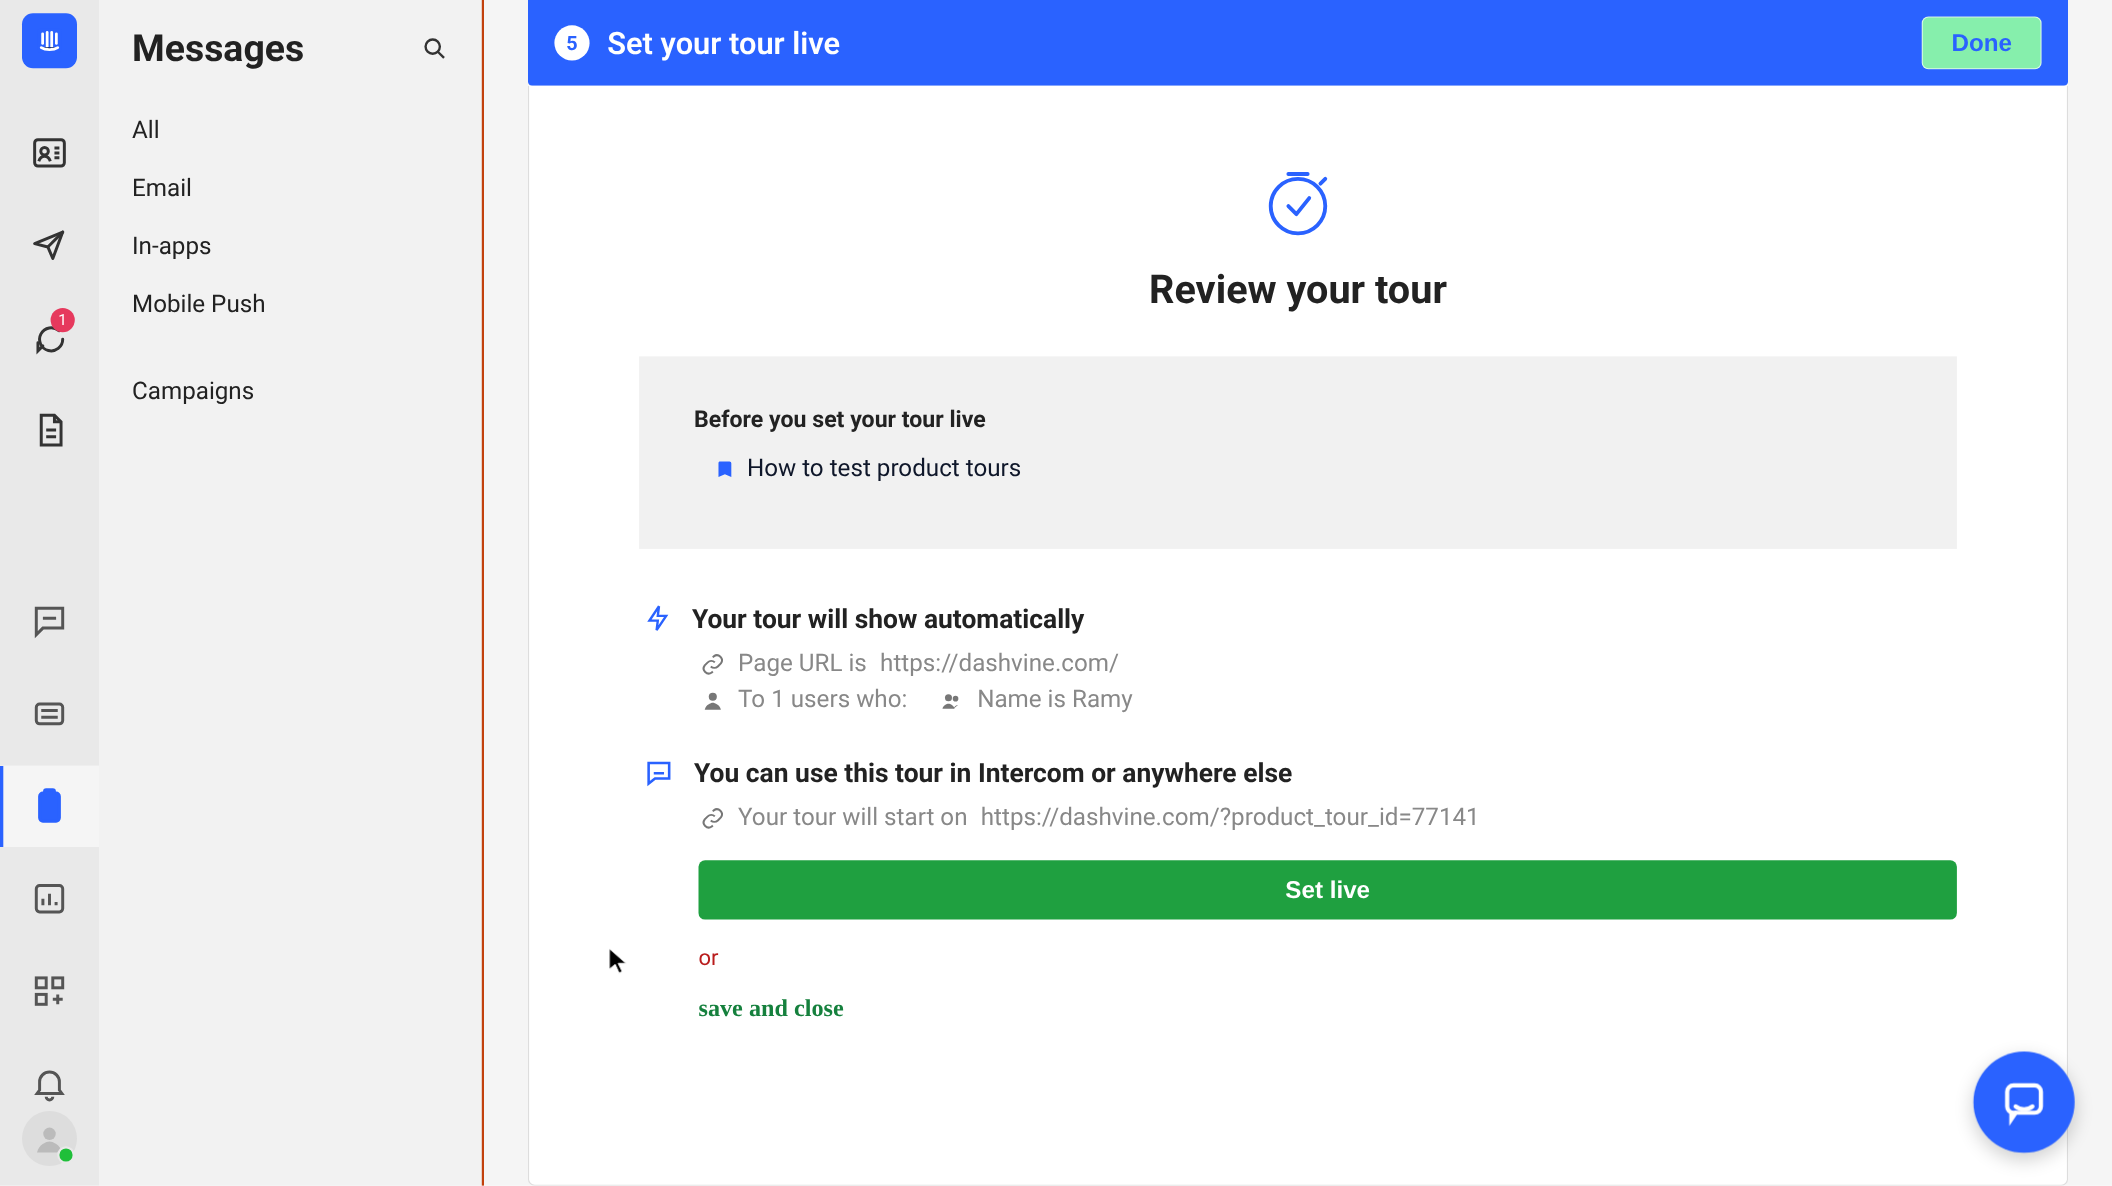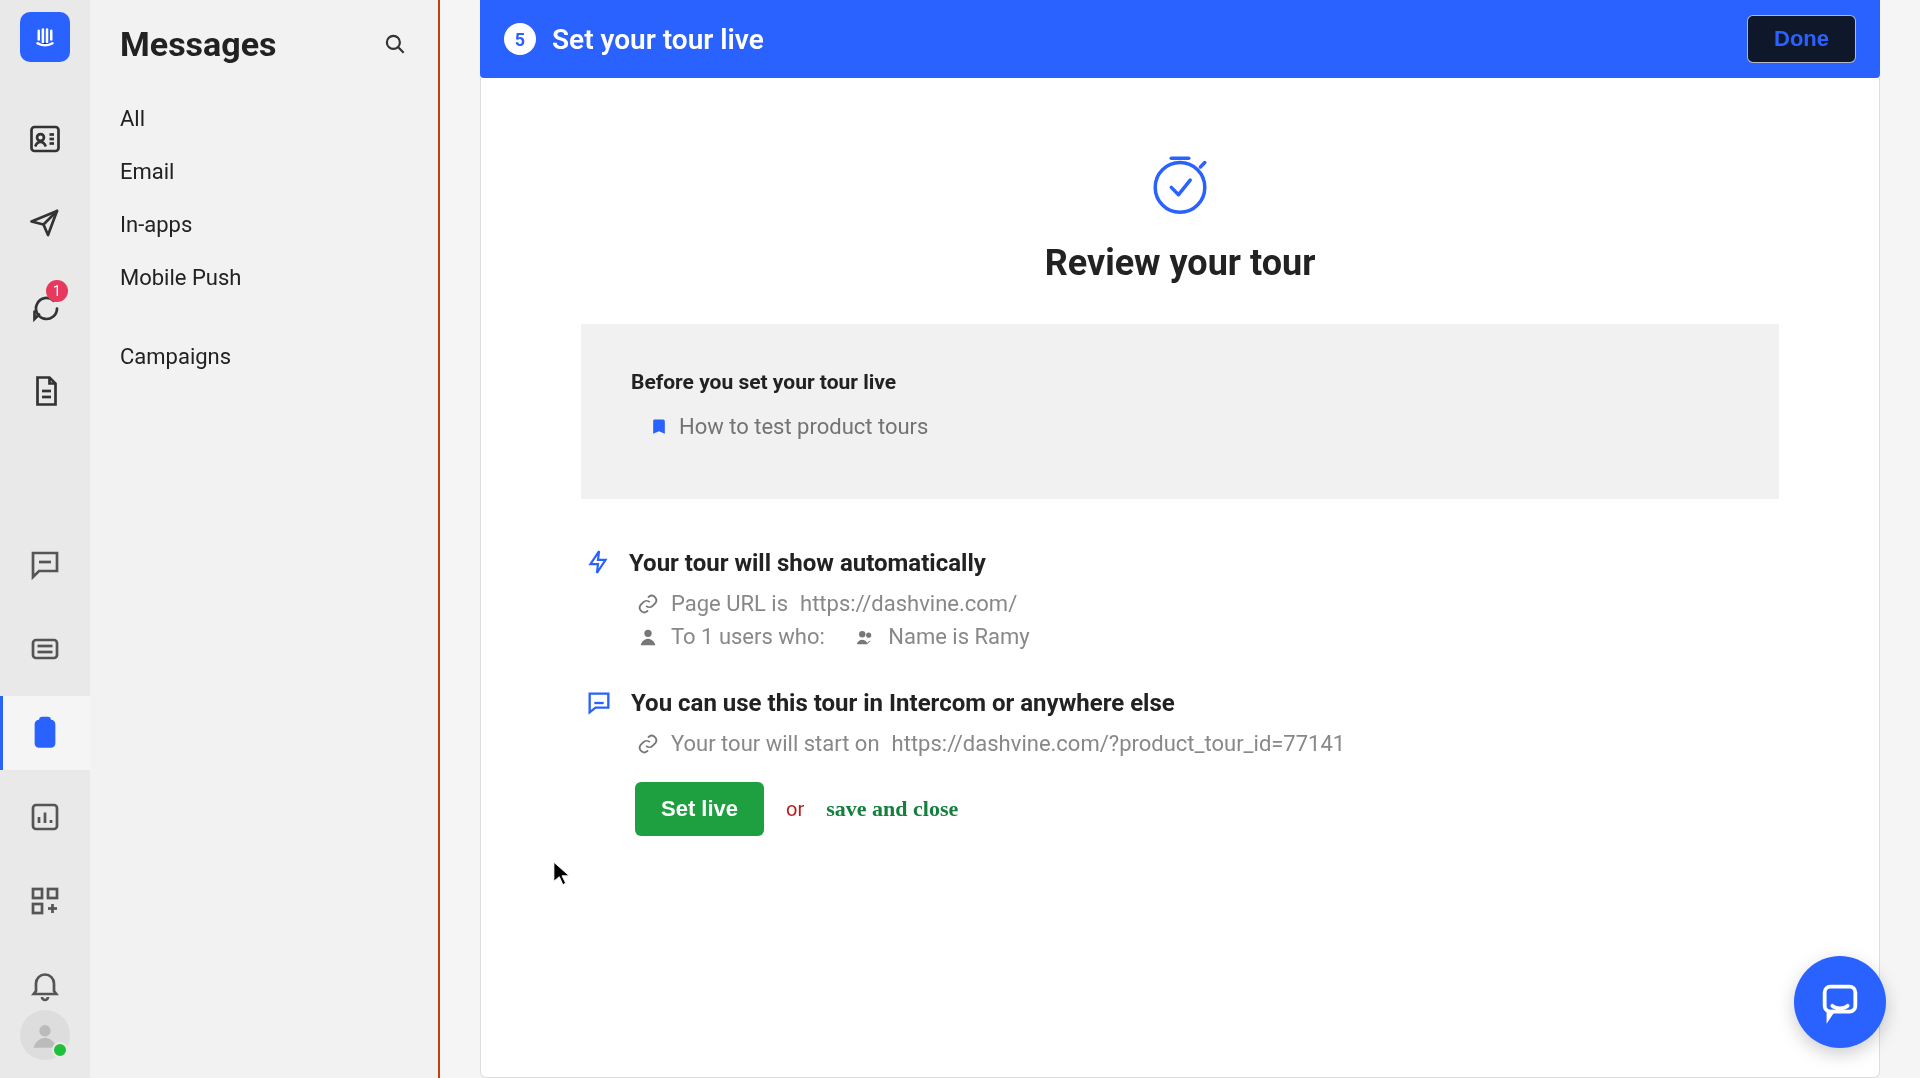--- a/index.html
+++ b/index.html
@@ -116,21 +116,21 @@
     width:32px; height:32px;
     border-radius:50%;
     background:#fff; color:#2a62ff;
     display:flex; align-items:center; justify-content:center;
     font-weight:700; font-size:18px;
   }
   .step-header h2{
     font-size:28px; font-weight:600;
   }
   .done-btn{
-    background:#0f172a;
+    background:#86efac;
     color:#2a62ff;
     border:1px solid rgba(255,255,255,.7);
     border-radius:6px;
     padding:10px 26px;
     font-size:22px;
     font-weight:600;
     cursor:pointer;
   }
 
   .card{
@@ -163,43 +163,44 @@
     font-weight:700;
     margin-bottom:20px;
   }
   .before-box p{
     font-size:22px;
     color:#444;
     margin-bottom:28px;
   }
   .doc-link{
     display:flex; align-items:center; gap:10px;
-    color:#737373;
+    color:#0f172a;
     font-size:22px;
     text-decoration:none;
     padding-left:18px;
   }
 
   .section{
     margin: 0 auto 40px auto;
     max-width: 1280px;
     padding-left: 4px;
   }
   .section .row{
     display:flex; align-items:flex-start; gap:18px; margin-bottom:14px;
   }
   .section h4{ font-size:24px; font-weight:700; }
   .section .sub{ font-size:22px; color:#555; margin-left:52px; display:flex; align-items:center; gap:12px; margin-bottom:8px;}
   .section .sub .gray{ color:#888; }
   .section .sub svg { flex-shrink:0; }
 
   .actions{
     margin-top:26px;
-    display:flex; align-items:center; gap:22px;
+    display:flex; gap:22px;
     padding-left:50px;
+    flex-direction:column;
   }
   .set-live{
     background:#1fa040;
     color:#fff;
     border:none;
     border-radius:6px;
     padding:14px 26px;
     font-size:22px;
     font-weight:600;
     cursor:pointer;

